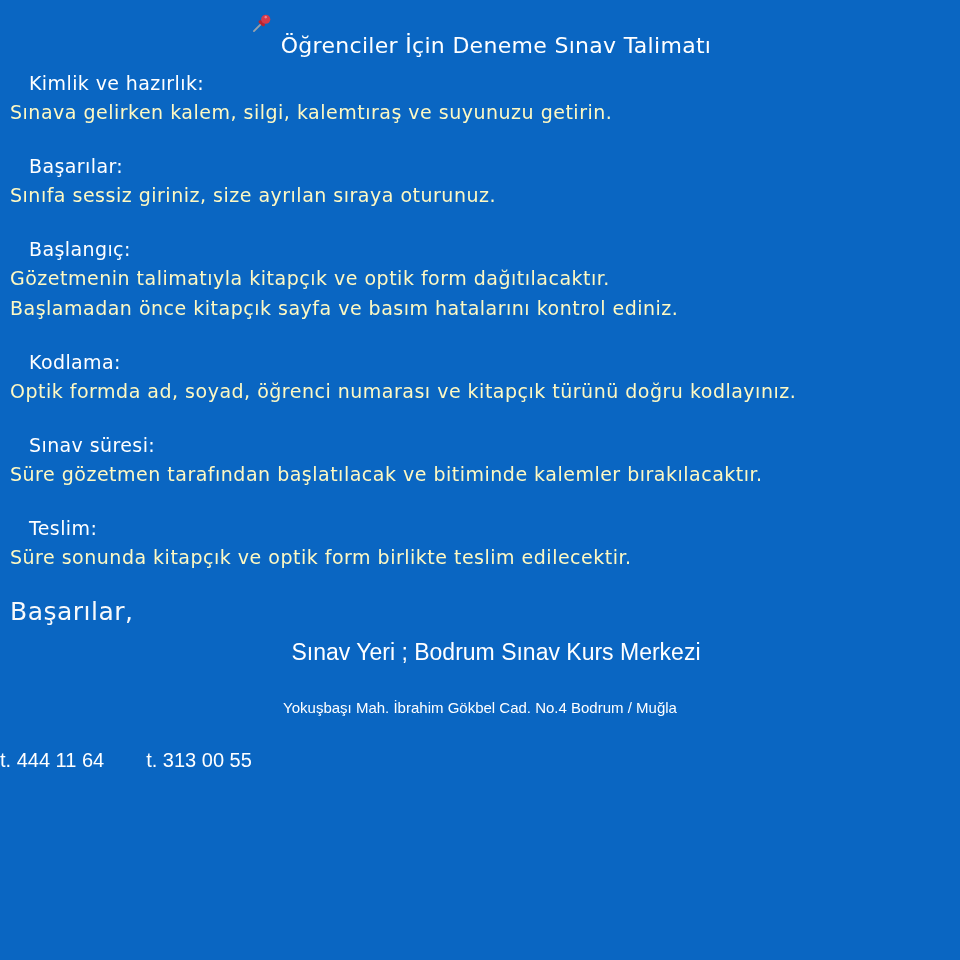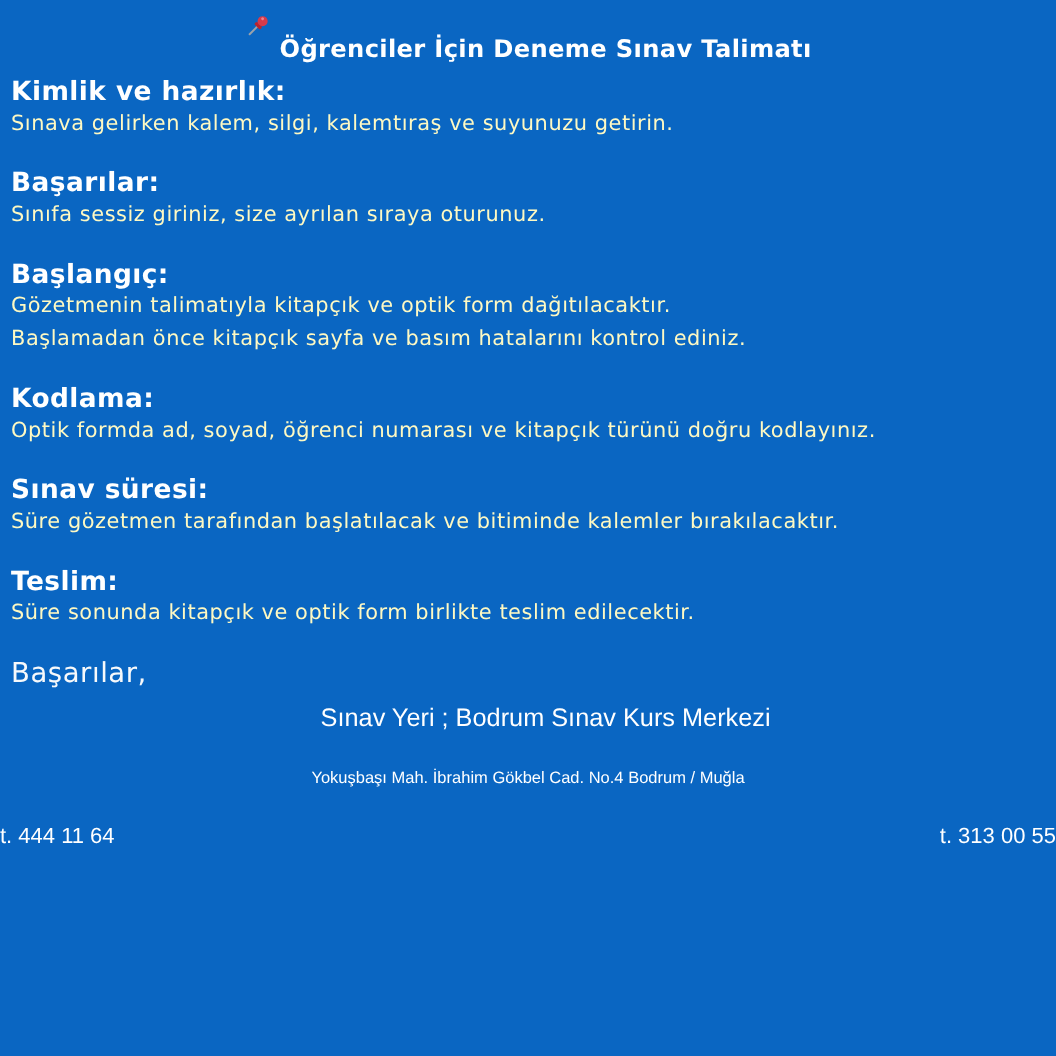--- a/index.html
+++ b/index.html
@@ -21,36 +21,37 @@
   .title-row {
     padding-top: 10px;
     display: flex;
     justify-content: center;
     align-items: center;
     gap: 8px;
     height: 38px;
   }
   .title-row h1 {
     font-size: 22px;
-    font-weight: bold;
+    font-weight: normal;
     letter-spacing: 0.3px;
     line-height: 26px;
     margin-top: 44px;
   }
   .pin { width: 24px; height: 26px; display: inline-block; flex: 0 0 auto; }
   .sections {
     margin-top: 31px;
     padding: 0 10px;
   }
   .section { margin-bottom: 25px; }
   .section h2 {
-    font-size: 24px;
-    font-weight: bold;
+    font-size: 19px;
+    font-weight: normal;
     letter-spacing: 0.4px;
     line-height: 28px;
+    margin-left: 19px;
   }
   .section p {
     font-size: 19px;
     font-weight: 400;
     letter-spacing: 0.5px;
     line-height: 30px;
     color: #fef9c3;
   }
   .closing {
     padding: 0 10px;
@@ -75,22 +76,22 @@
     font-weight: 400;
     line-height: 26px;
   }
   .footer .phones {
     margin-top: 26px;
     font-family: "Liberation Sans", sans-serif;
     font-size: 20px;
     font-weight: 400;
     line-height: 26px;
     display: flex;
-    justify-content: space-between;
-    gap: 64px;
+    justify-content: flex-start;
+    gap: 42px;
   }
 </style>
 </head>
 <body>
 
 <div class="page">
 
   <div class="title-row">
     <span class="pin">
       <svg viewBox="0 0 24 26" width="24" height="26" aria-hidden="true">

